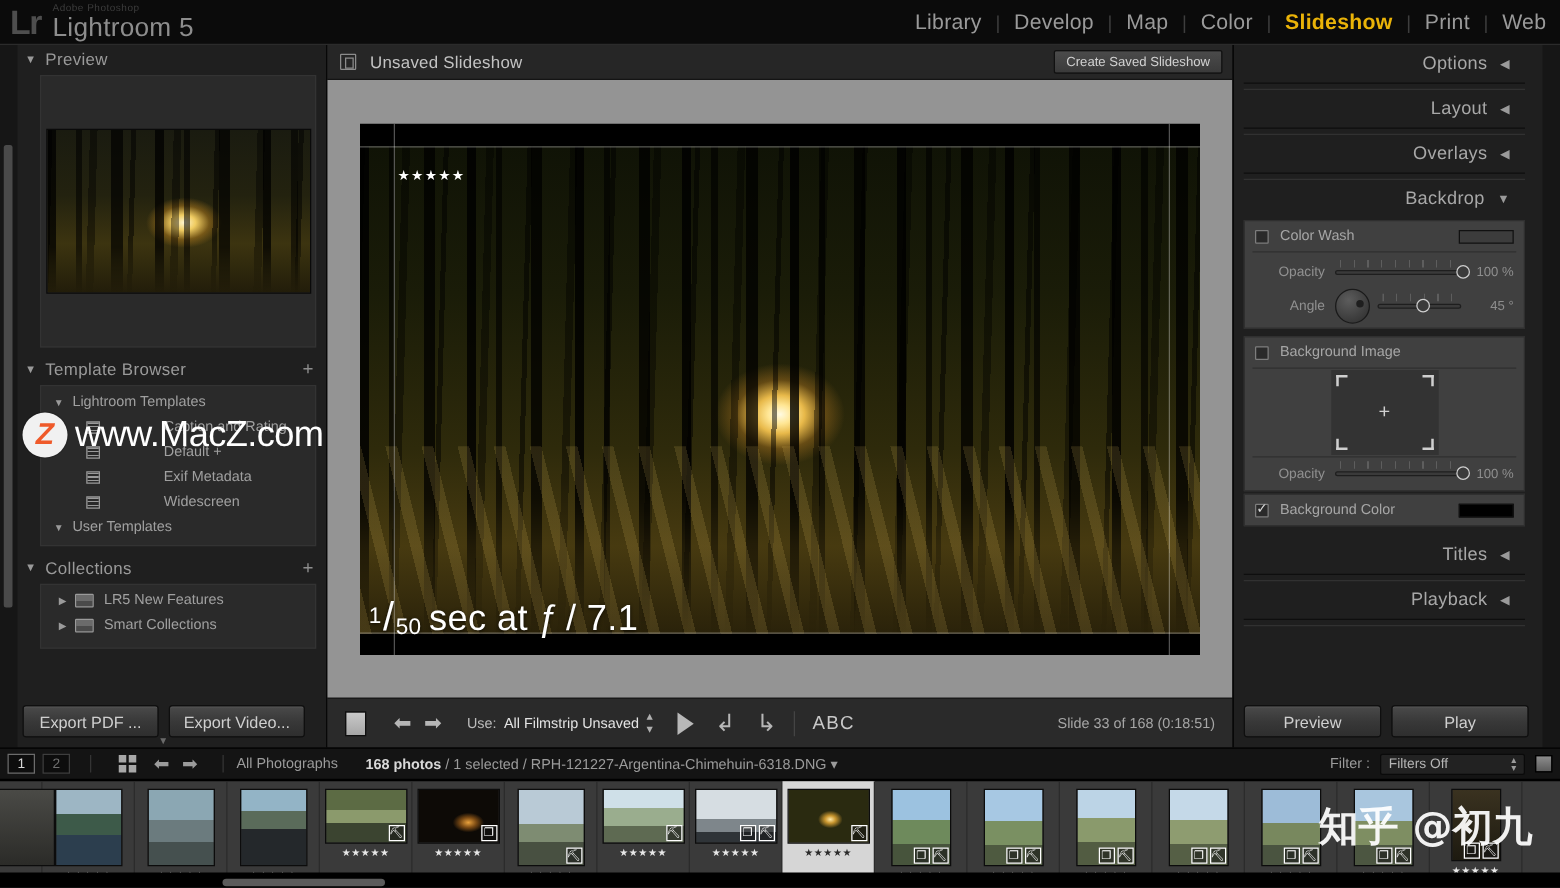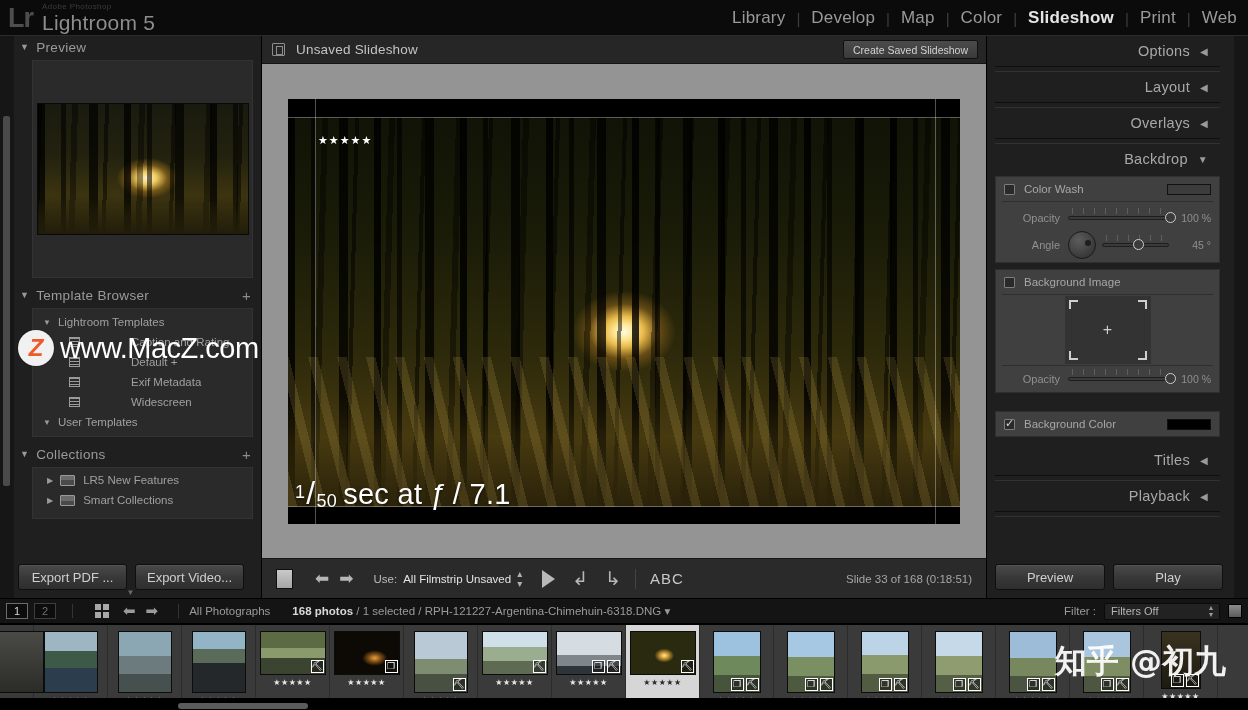--- a/index.html
+++ b/index.html
@@ -29,21 +29,21 @@
   .brand-sub { font-size: 8px; color: #3c3c3c; letter-spacing: .4px; line-height: 10px; }
   .brand-main { font-size: 21px; color: #8d8d8d; line-height: 22px; font-weight: 300; letter-spacing: .2px; }
 
   .modules {
     position: absolute; right: 0px; top: 0; height: 36px;
     display: flex; align-items: center; font-size: 17px;
   }
   .module {
     color: #9a9a9a; padding: 0 11px; cursor: pointer; letter-spacing: .2px;
   }
-  .module.active { color: #e5e5e5; font-weight: bold; }
+  .module.active { color: #eab308; font-weight: bold; }
   .module-sep { color: #3e3e3e; font-size: 15px; }
 
   
   .left-panel {
     position: absolute; left: 0; top: 36px; width: 262px; height: 562px;
     background: #1f1f1f;
     border-right: 1px solid #000;
   }
   .lp-scroll {
     position: absolute; left: 0; top: 0; width: 14px; height: 562px;
@@ -606,21 +606,21 @@
           <span class="sl-label">Opacity</span>
           <span class="sl-track">
             <span class="sl-ticks"></span>
             <span class="sl-line"></span>
             <span class="sl-knob" id="bg-op-knob" style="left: calc(97% - 5px);"></span>
           </span>
           <span class="sl-val">100 %</span>
         </div>
       </div>
 
-      <div class="rp-group" style="margin-top:18px;">
+      <div class="rp-group" style="margin-top:2px;">
         <div class="rp-row">
           <span class="cbox checked"></span>
           <span>Background Color</span>
           <span class="swatch" id="bc-swatch" style="background: rgb(0, 0, 0);"></span>
         </div>
       </div>
 
       <div class="rp-head" style="margin-top:8px;">
         <span>Titles</span>
         <span class="ltri">◀</span>

